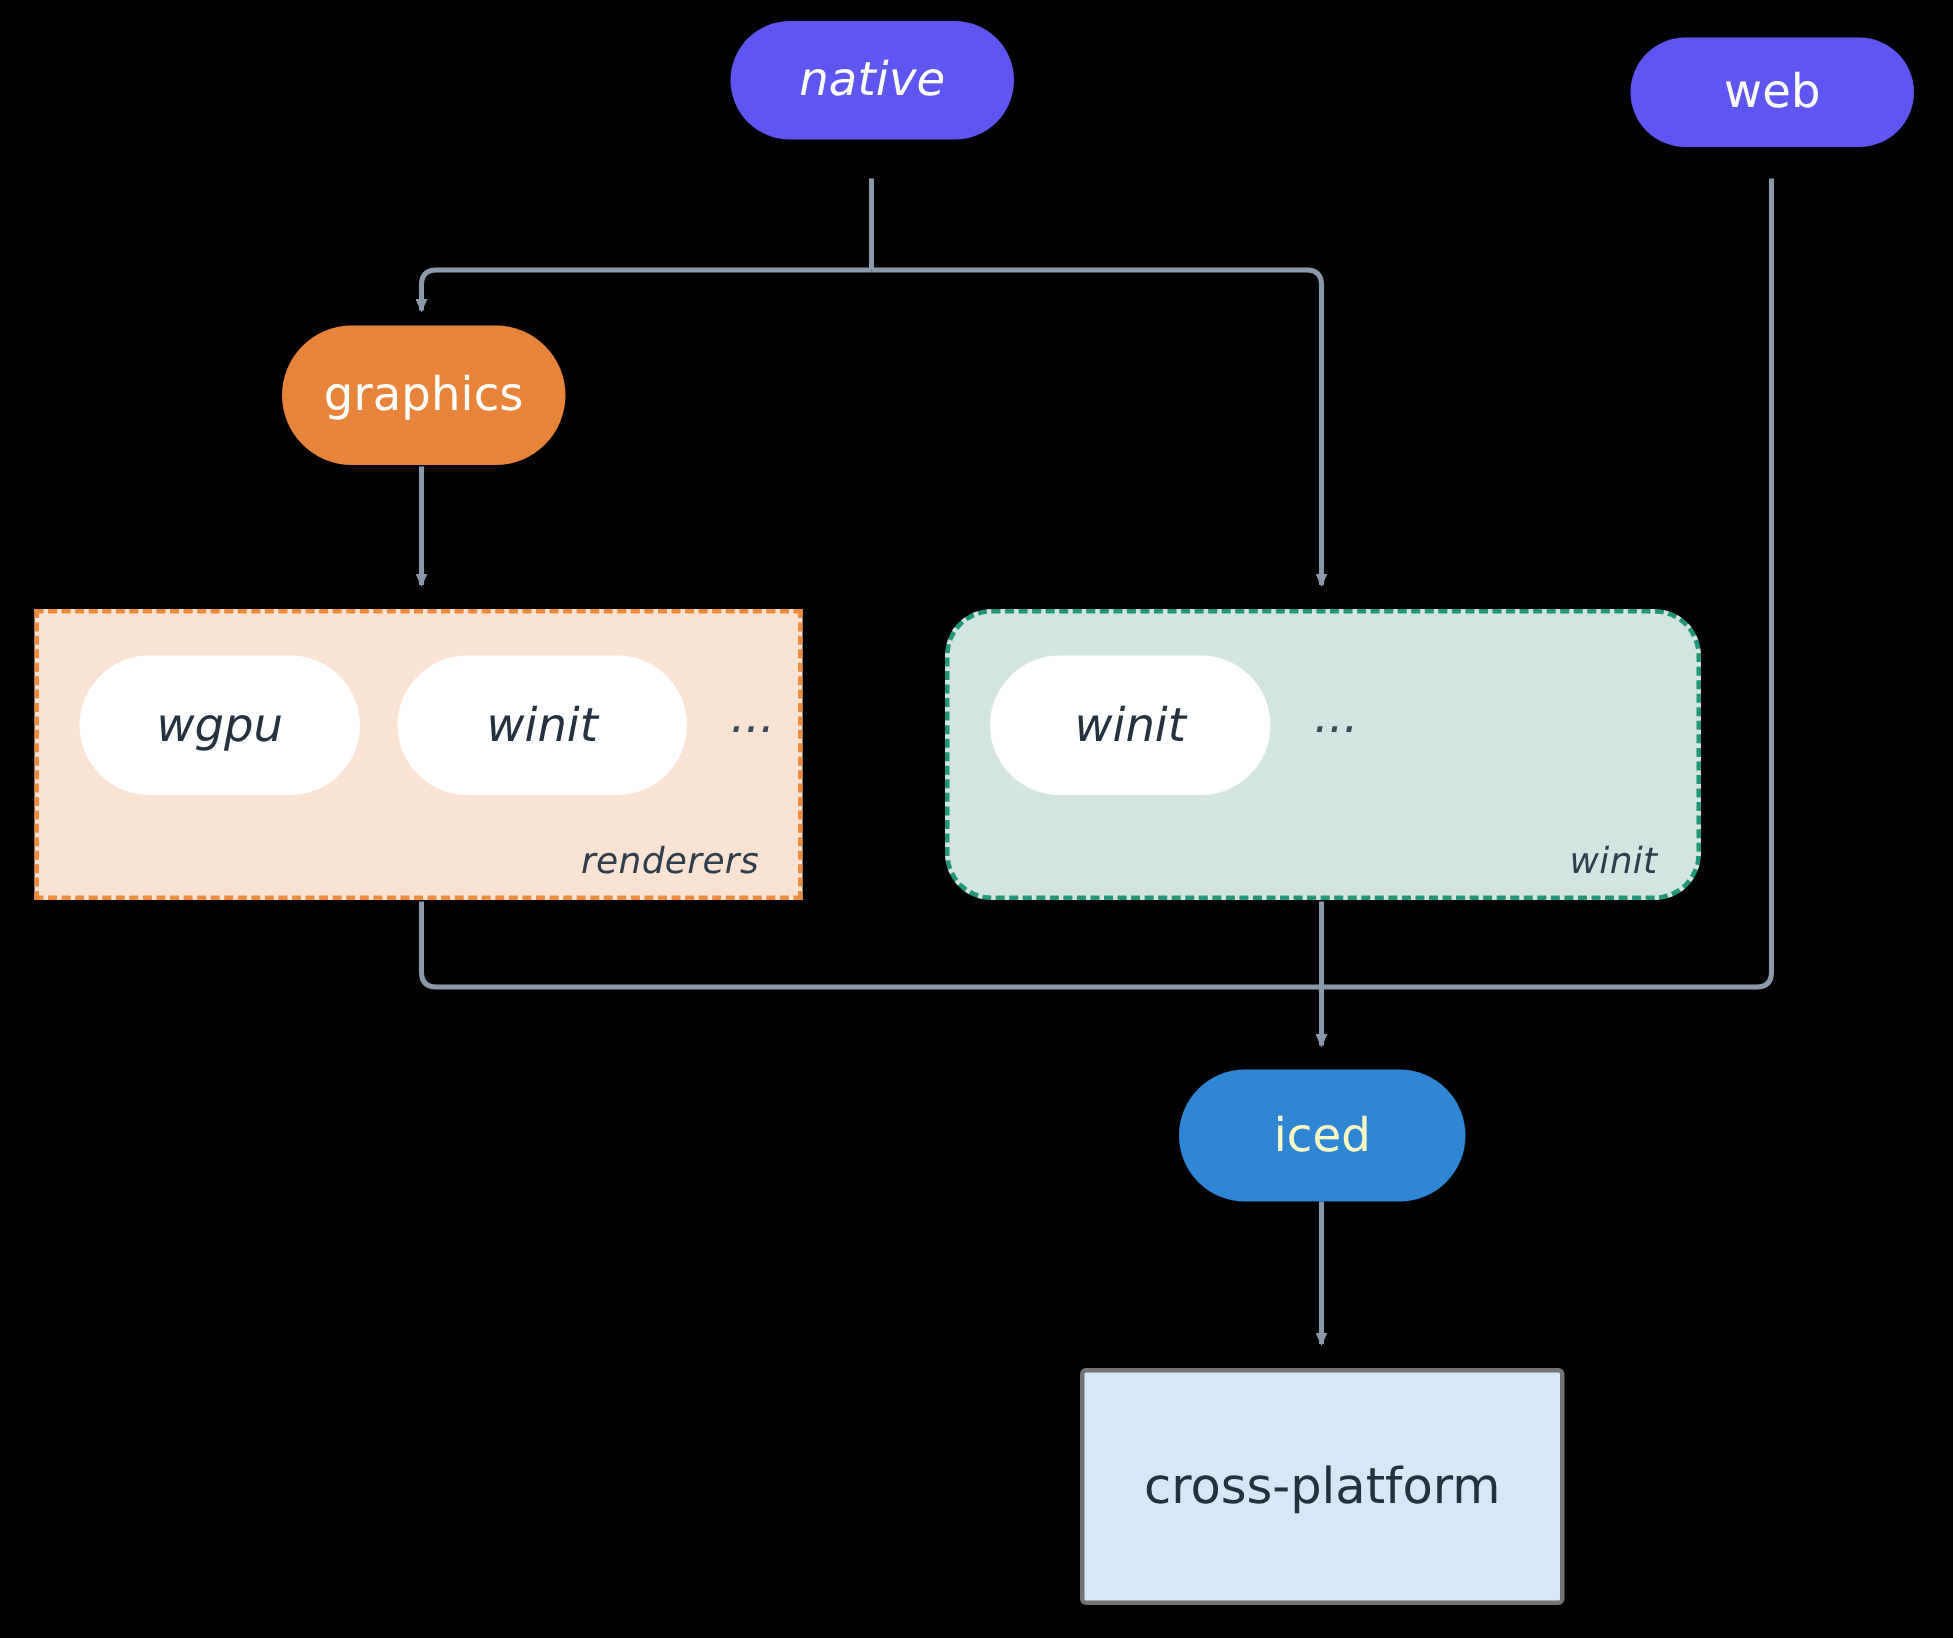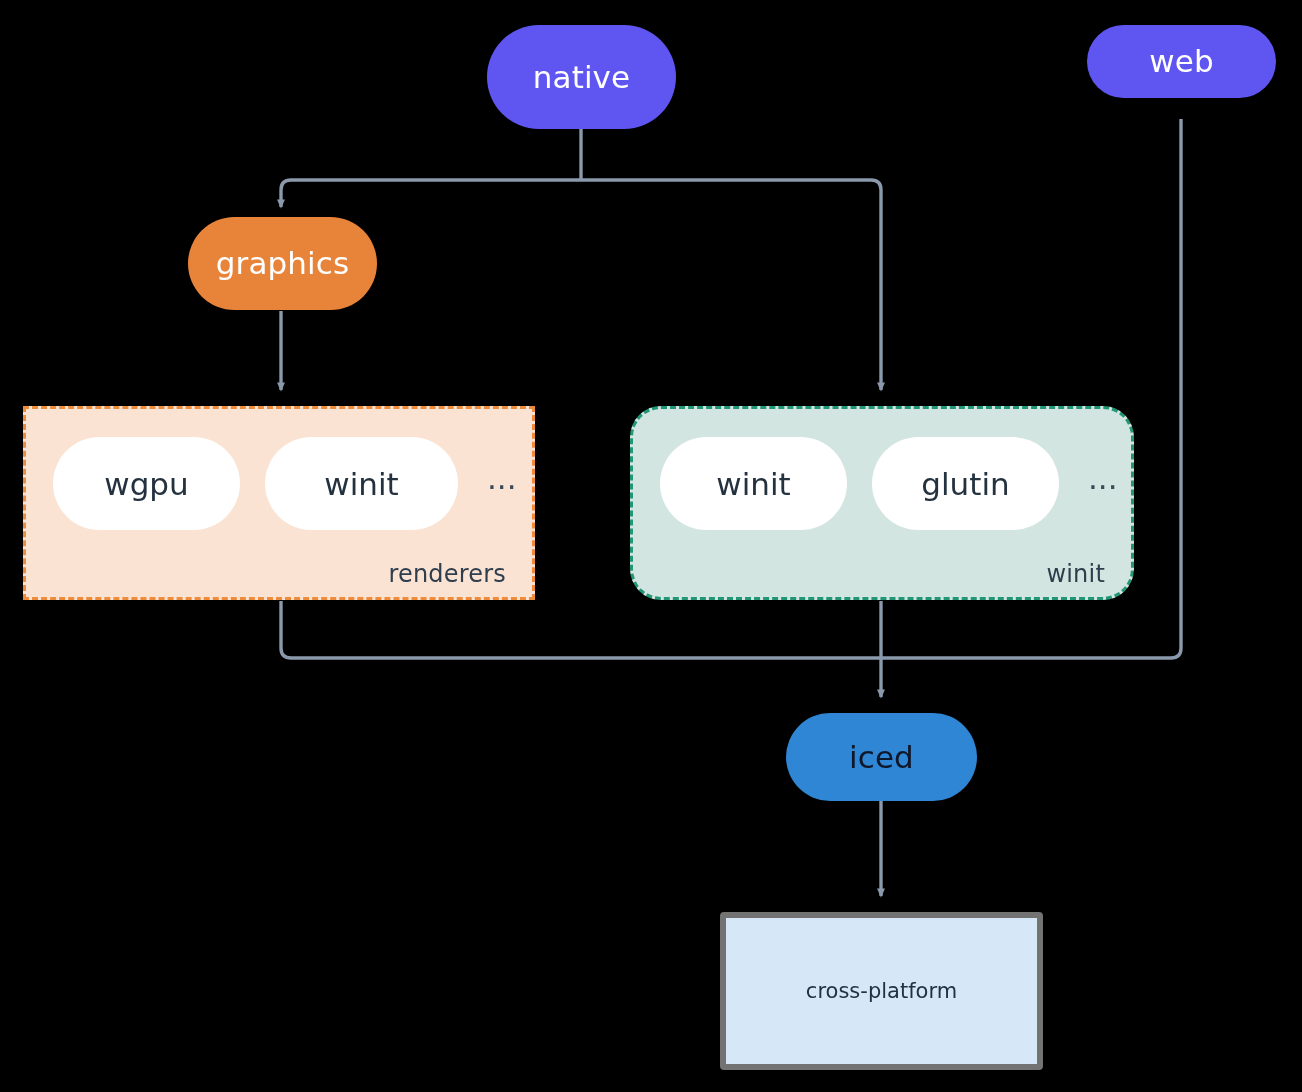--- a/index.html
+++ b/index.html
@@ -49,29 +49,30 @@
     background: #5f56f2;
     color: #ffffff;
   }
   .node-graphics {
     background: #e8833a;
     color: #ffffff;
     text-align: right;
   }
   .node-iced {
     background: #2f86d4;
-    color: #0f172a;
+    color: #fef9c3;
   }
 
   
   .group {
     position: absolute;
     box-sizing: border-box;
     border-width: 3px;
     border-style: dashed;
+    font-style: italic;
   }
   .group-renderers {
     background: #fbe3d4;
     border-color: #ee8c3c;
   }
   .group-shells {
     background: #d3e5e0;
     border-color: #219776;
     border-radius: 31px;
   }
@@ -105,28 +106,28 @@
     color: #3b4a59;
     font-size: 31px;
     line-height: 1;
     padding-bottom: 10px;
   }
 
   
   .box-app {
     position: absolute;
     background: #d6e8f8;
-    border: 6px solid #737373;
+    border: 3px solid #737373;
     border-radius: 4px;
     box-sizing: border-box;
     display: flex;
     align-items: center;
     justify-content: center;
     color: #243240;
-    font-size: 21px;
+    font-size: 33px;
     line-height: 1.62;
     text-align: center;
   }
 </style>
 </head>
 <body>
 
 <div id="stage">
 
   <svg id="edges" viewBox="0 0 1302 1092">
@@ -150,21 +151,21 @@
       <path d="M1181,119 L1181,648 Q1181,658 1171,658 L881,658"></path>
 
       <path d="M881,601 L881,658"></path>
 
       <path d="M881,658 L881,697" marker-end="url(#arrowhead)"></path>
 
       <path d="M881,801 L881,896" marker-end="url(#arrowhead)"></path>
     </g>
   </svg>
 
-  <div class="node pill node-native" style="left:487px; top:25px; width:189px; height:104px;">
+  <div class="node pill node-native" style="left:487px; top:14px; width:189px; height:79px;font-style:italic;">
     <span class="pill-label">native</span>
   </div>
 
   <div class="node pill node-web" style="left:1087px; top:25px; width:189px; height:73px;">
     <span class="pill-label">web</span>
   </div>
 
   <div class="node pill node-graphics" style="left:188px; top:217px; width:189px; height:93px;">
     <span class="pill-label">graphics</span>
   </div>
@@ -180,23 +181,20 @@
       <span class="ellipsis" style="margin-left:29px;">...</span>
     </div>
     <span class="group-label">renderers</span>
   </div>
 
   <div class="group group-shells" style="left:630px; top:406px; width:504px; height:194px;">
     <div class="group-items" style="left:27px;">
       <div class="leaf-pill" style="width:187px;">
         <span>winit</span>
       </div>
-      <div class="leaf-pill" style="width:187px; margin-left:25px;">
-        <span>glutin</span>
-      </div>
       <span class="ellipsis" style="margin-left:29px;">...</span>
     </div>
     <span class="group-label">winit</span>
   </div>
 
   <div class="node pill node-iced" style="left:786px; top:713px; width:191px; height:88px;">
     <span class="pill-label">iced</span>
   </div>
 
   <div class="box-app" style="left:720px; top:912px; width:323px; height:158px;">

